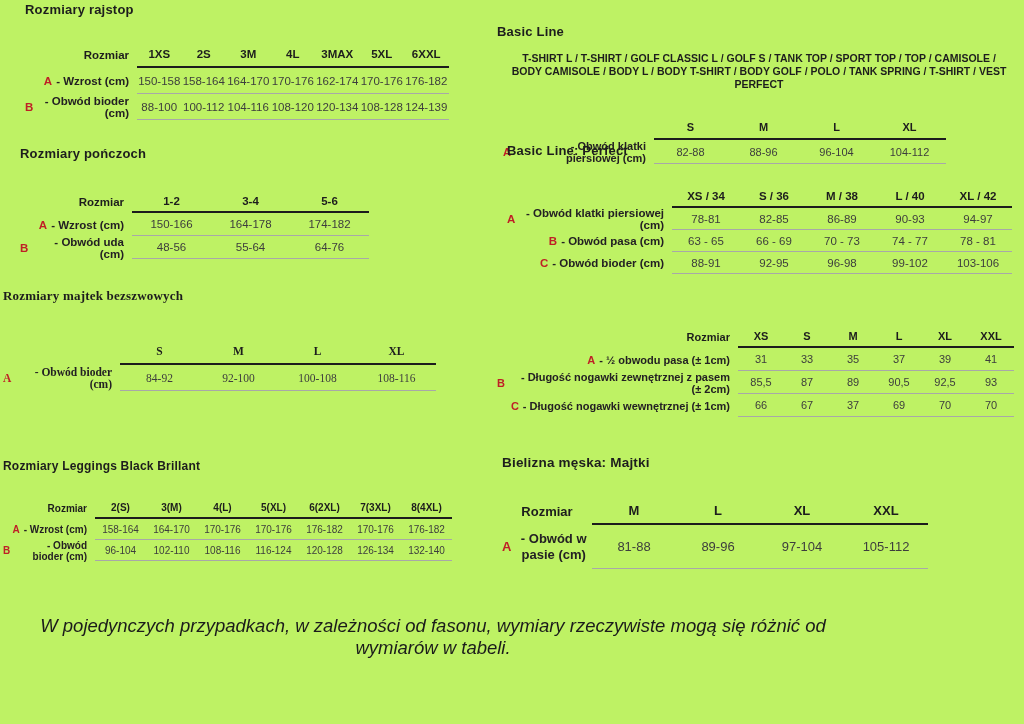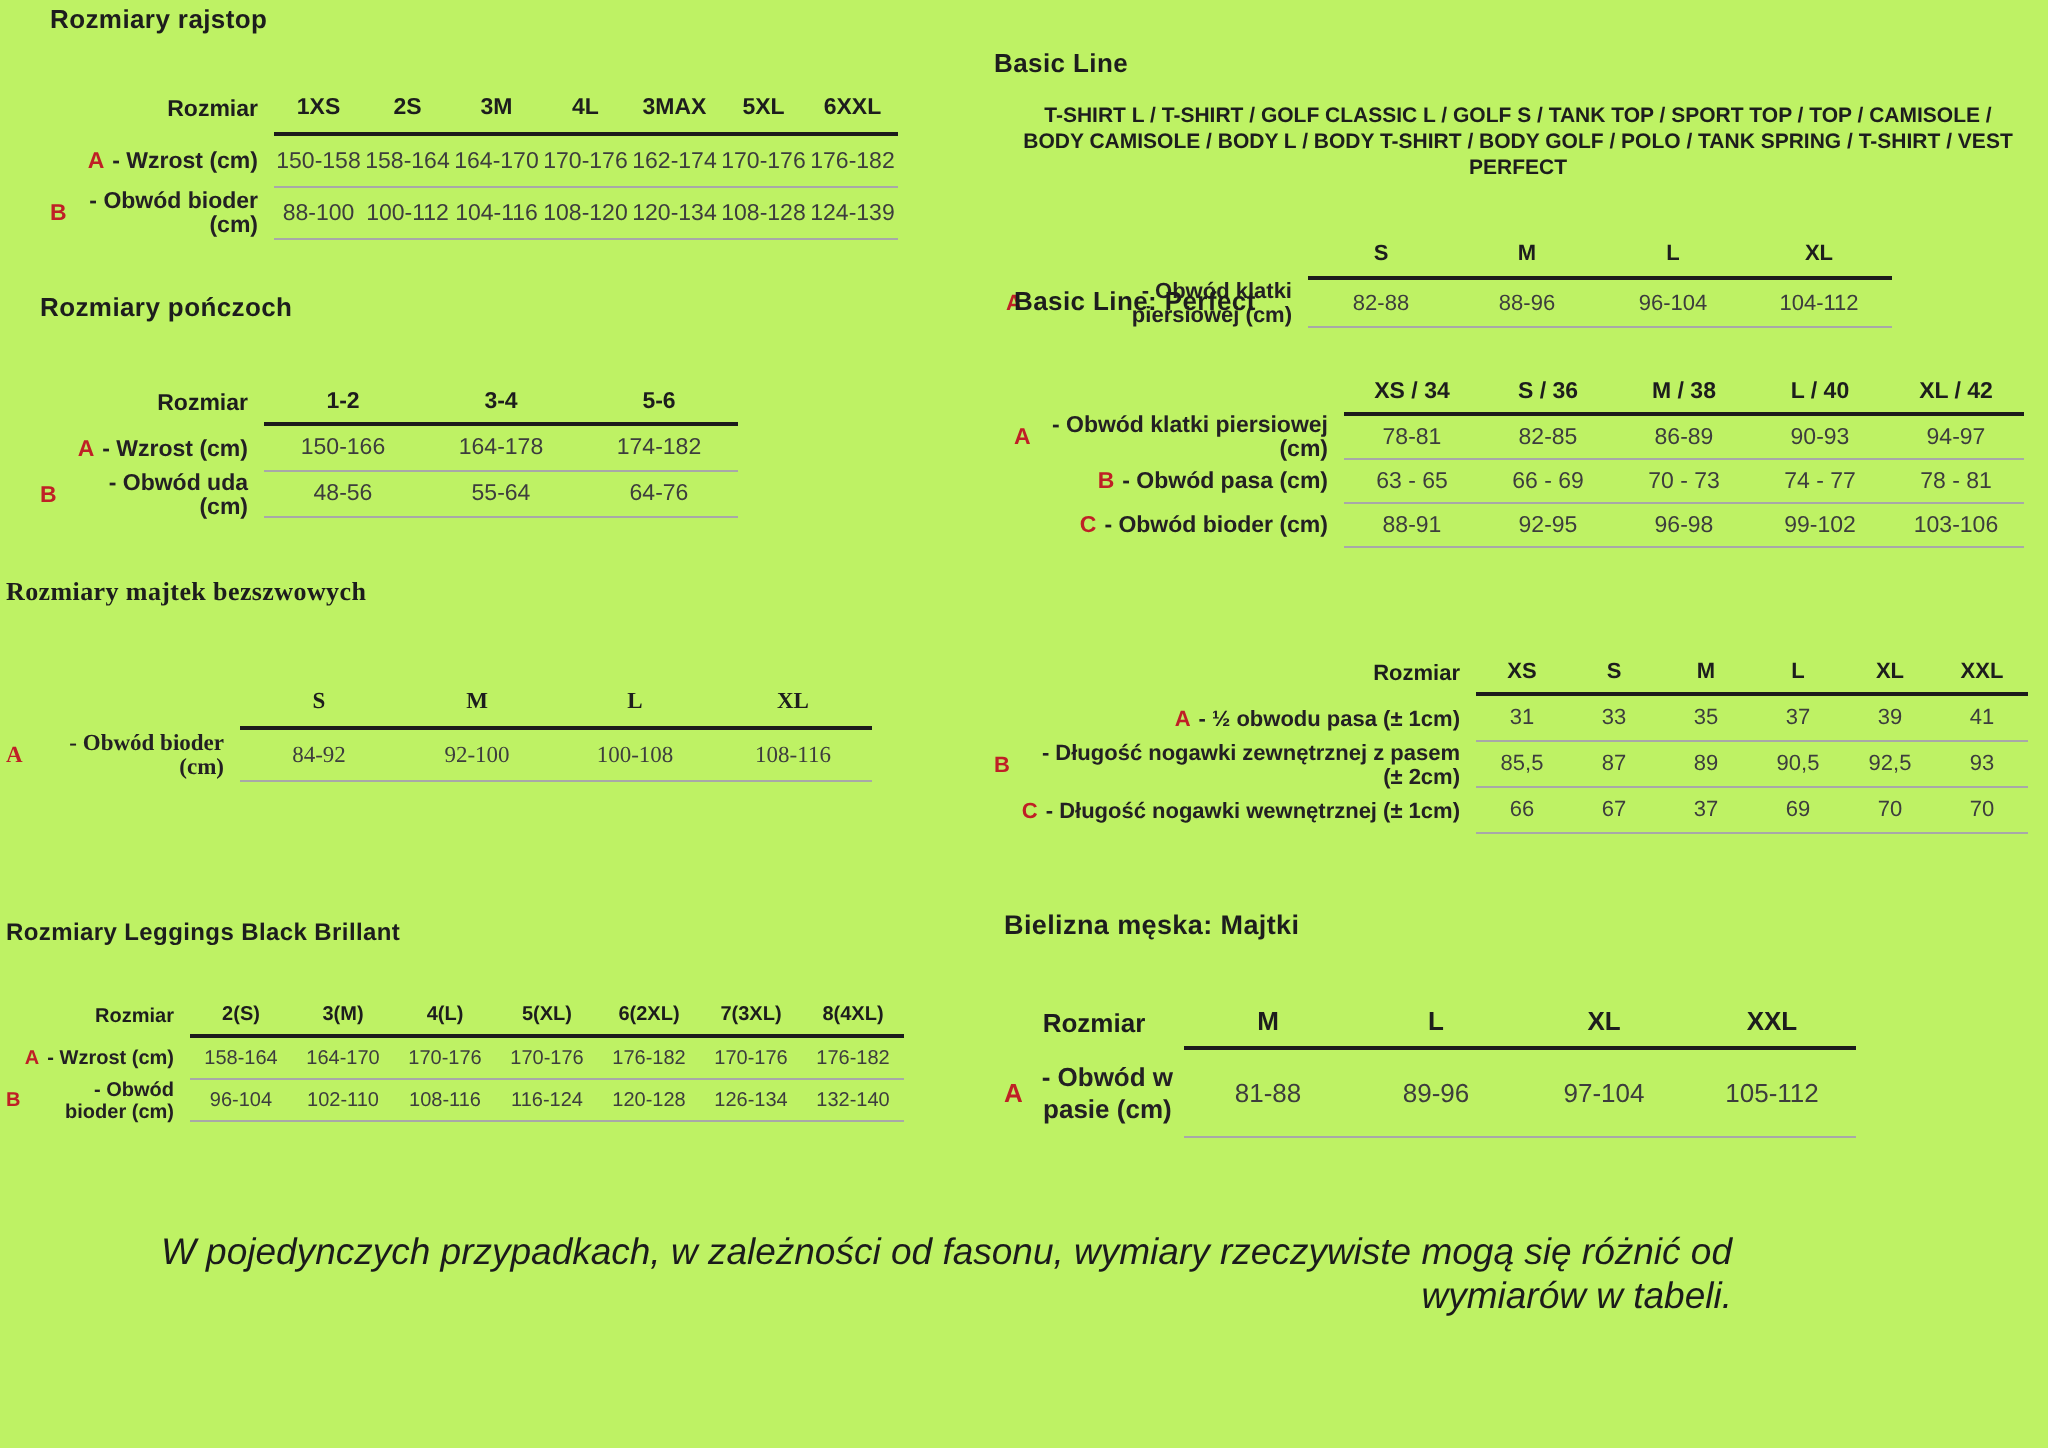--- a/index.html
+++ b/index.html
@@ -48,21 +48,21 @@
   #s-skinny { left:497px; top:298px; }
   #s-skinny .grid { margin-top:27px; grid-template-columns:241px repeat(6,46px); grid-auto-rows:23px; font-size:11px; }
 
   #s-bielizna { left:502px; top:455px; }
   #s-bielizna h3 { font-size:13.5px; }
   #s-bielizna .grid { margin-top:28px; grid-template-columns:90px repeat(4,84px);
                       grid-template-rows:27px 44px; font-size:13px; }
   #s-bielizna .corner { justify-content:center; padding-right:0; }
   #s-bielizna .lab { justify-content:center; text-align:center; padding-right:0; line-height:1.25; }
 
-  .footer { position:absolute; left:0; top:615px; width:866px; text-align:right;
+  .footer { position:absolute; left:0; top:615px; width:866px; text-align:center;
             font-style:italic; font-size:18.5px; color:#1b1b1b; }
 </style>
 </head>
 <body>
 
 <div class="page">
 
   <section class="section" id="s-rajstopy">
     <h3>Rozmiary rajstop</h3>
     <div>

